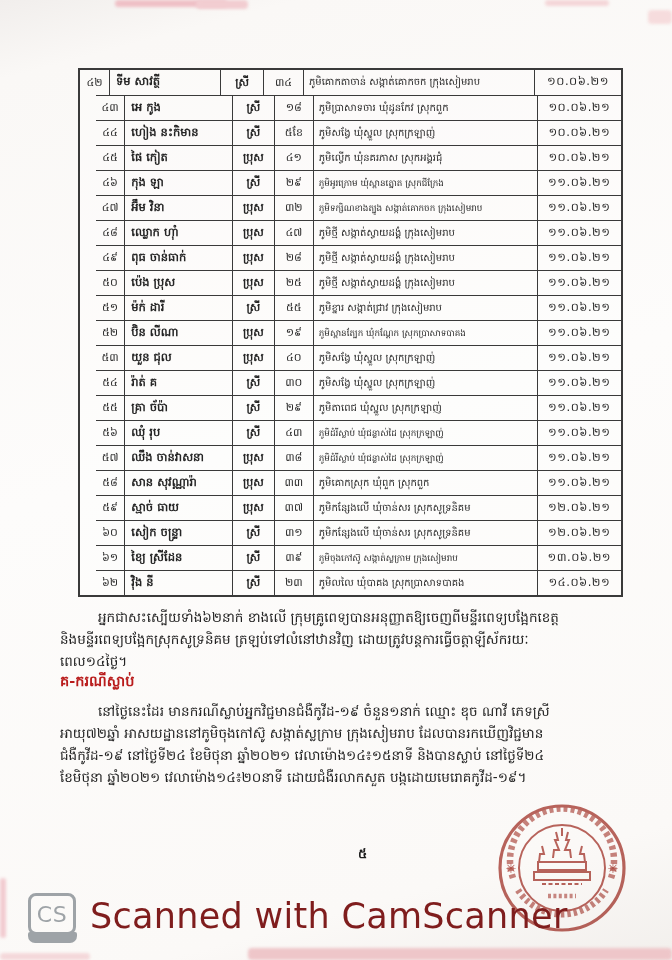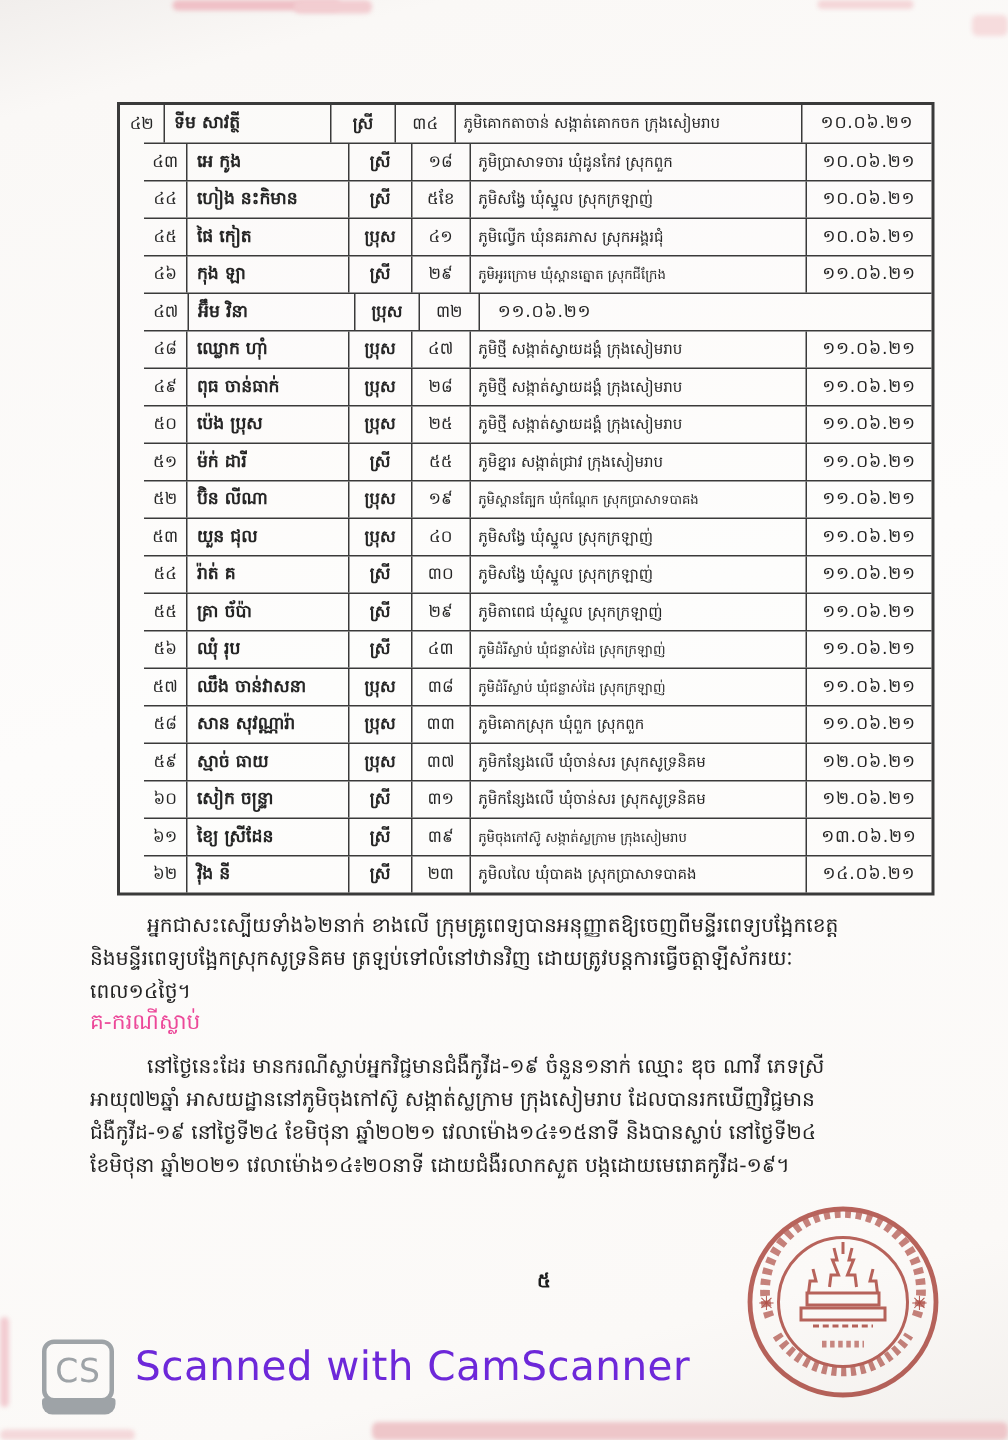--- a/index.html
+++ b/index.html
@@ -27,38 +27,38 @@
   .c-no{width:29px;justify-content:center;font-size:11px;text-align:right;}
   .c-name{width:111px;font-size:11.5px;font-weight:600;padding-left:6px;}
   .c-gender{width:43px;justify-content:center;font-weight:600;}
   .c-age{width:40px;justify-content:center;}
   .c-addr{width:231px;font-size:10px;font-weight:400;padding-left:5px;}
   .c-date{width:87px;justify-content:center;font-size:11.5px;letter-spacing:.5px;}
   
   .para{position:absolute;left:60px;width:584px;font-size:13.5px;line-height:22px;color:#222;}
   .pline{white-space:nowrap;overflow:hidden;font-weight:500;}
   .pline.indent{text-indent:38px;}
-  .death-heading{position:absolute;left:60px;top:672px;font-size:14.5px;font-weight:400;color:#ec4899;}
+  .death-heading{position:absolute;left:60px;top:672px;font-size:14.5px;font-weight:700;color:#b91c1c;}
   .page-number{position:absolute;left:358px;top:845px;font-size:13px;font-weight:600;color:#1d1d1d;}
   
   .stamp{position:absolute;left:492px;top:798px;width:140px;height:140px;mix-blend-mode:multiply;opacity:.88;}
   
   .cs-badge{
     position:absolute;left:28px;top:893px;width:42px;height:36px;
     border:3.5px solid #9ea3a7;border-radius:8px;
     display:flex;align-items:center;justify-content:center;
     color:#9ea3a7;font-size:22px;font-weight:400;letter-spacing:.5px;
   }
   .cs-badge::after{
     content:'';position:absolute;left:-3.5px;right:-3.5px;bottom:-11px;height:11px;
     background:#9ea3a7;border-radius:2px 2px 7px 7px;
   }
   .cs-text{
     position:absolute;left:90px;top:896px;
-    font-size:27px;font-weight:400;color:#6d28d9;letter-spacing:.3px;
+    font-size:35px;font-weight:400;color:#7f1d1d;letter-spacing:.3px;
   }
 </style>
 </head>
 <body>
 
 <div class="artifact" style="left:115px;top:0;width:112px;height:7px;background:#efc0c6;"></div>
 <div class="artifact" style="left:196px;top:0;width:52px;height:9px;background:#f2cdd1;"></div>
 <div class="artifact" style="left:545px;top:0;width:64px;height:6px;background:#f4d6d8;"></div>
 <div class="artifact" style="left:648px;top:10px;width:24px;height:14px;background:#f6dcdd;"></div>
 <div class="artifact" style="left:0;top:878px;width:6px;height:60px;background:#f2ccd1;"></div>
@@ -110,20 +110,21 @@
     <div class="td c-age">២៩</div>
     <div class="td c-addr" style="font-size: 8.8px;">ភូមិអូរក្រោម ឃុំស្ពានត្នោត ស្រុកជីក្រែង</div>
     <div class="td c-date">១១.០៦.២១</div>
   </div>
 
   <div class="tr">
     <div class="td c-no">៤៧</div>
     <div class="td c-name">អ៊ឹម វិនា</div>
     <div class="td c-gender">ប្រុស</div>
     <div class="td c-age">៣២</div>
+    <div class="td c-addr" style="font-size: 8.8px;">ភូមិទក្សិណខាងត្បូង សង្កាត់គោកចក ក្រុងសៀមរាប</div>
     <div class="td c-date">១១.០៦.២១</div>
   </div>
 
   <div class="tr">
     <div class="td c-no">៤៨</div>
     <div class="td c-name">ឈ្លោក ហ៊ាំ</div>
     <div class="td c-gender">ប្រុស</div>
     <div class="td c-age">៤៧</div>
     <div class="td c-addr">ភូមិថ្មី សង្កាត់ស្វាយដង្គំ ក្រុងសៀមរាប</div>
     <div class="td c-date">១១.០៦.២១</div>

